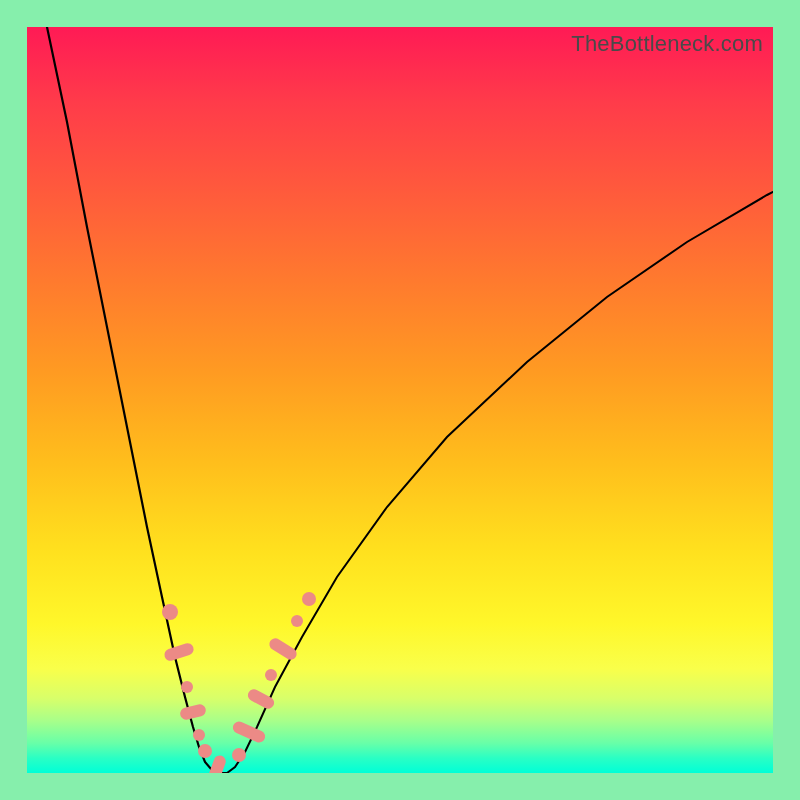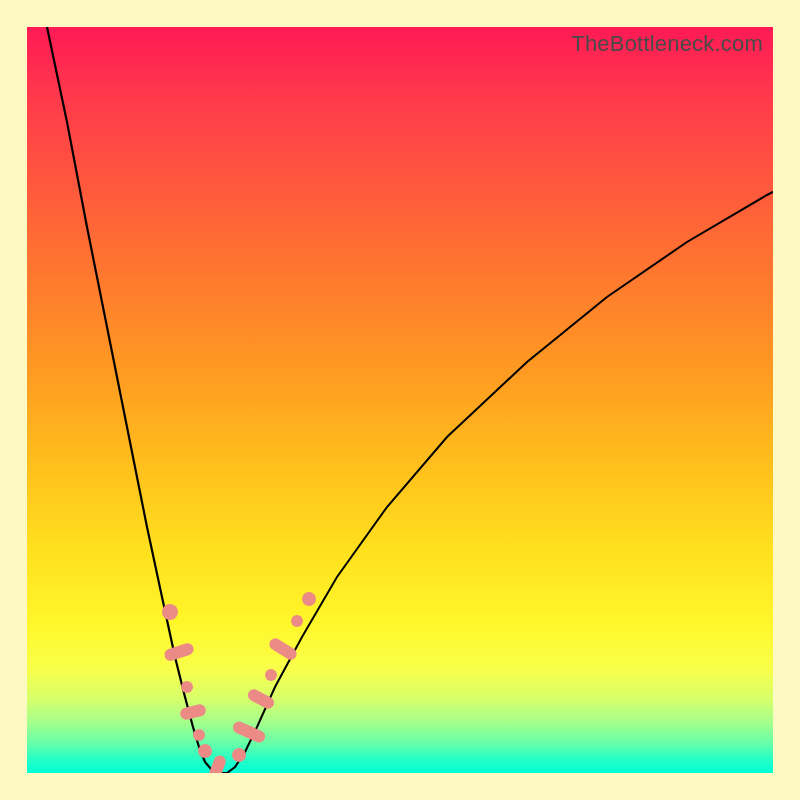--- a/index.html
+++ b/index.html
@@ -8,21 +8,21 @@
     width: 800px;
     height: 800px;
     overflow: hidden;
     background: #000;
     font-family: Arial, Helvetica, sans-serif;
   }
   .stage {
     position: relative;
     width: 800px;
     height: 800px;
-    background: #fef9c3;
+    background: #86efac;
   }
   .plot-area {
     position: absolute;
     left: 27px;
     top: 27px;
     width: 746px;
     height: 746px;
     overflow: hidden;
   }
   .gradient {

